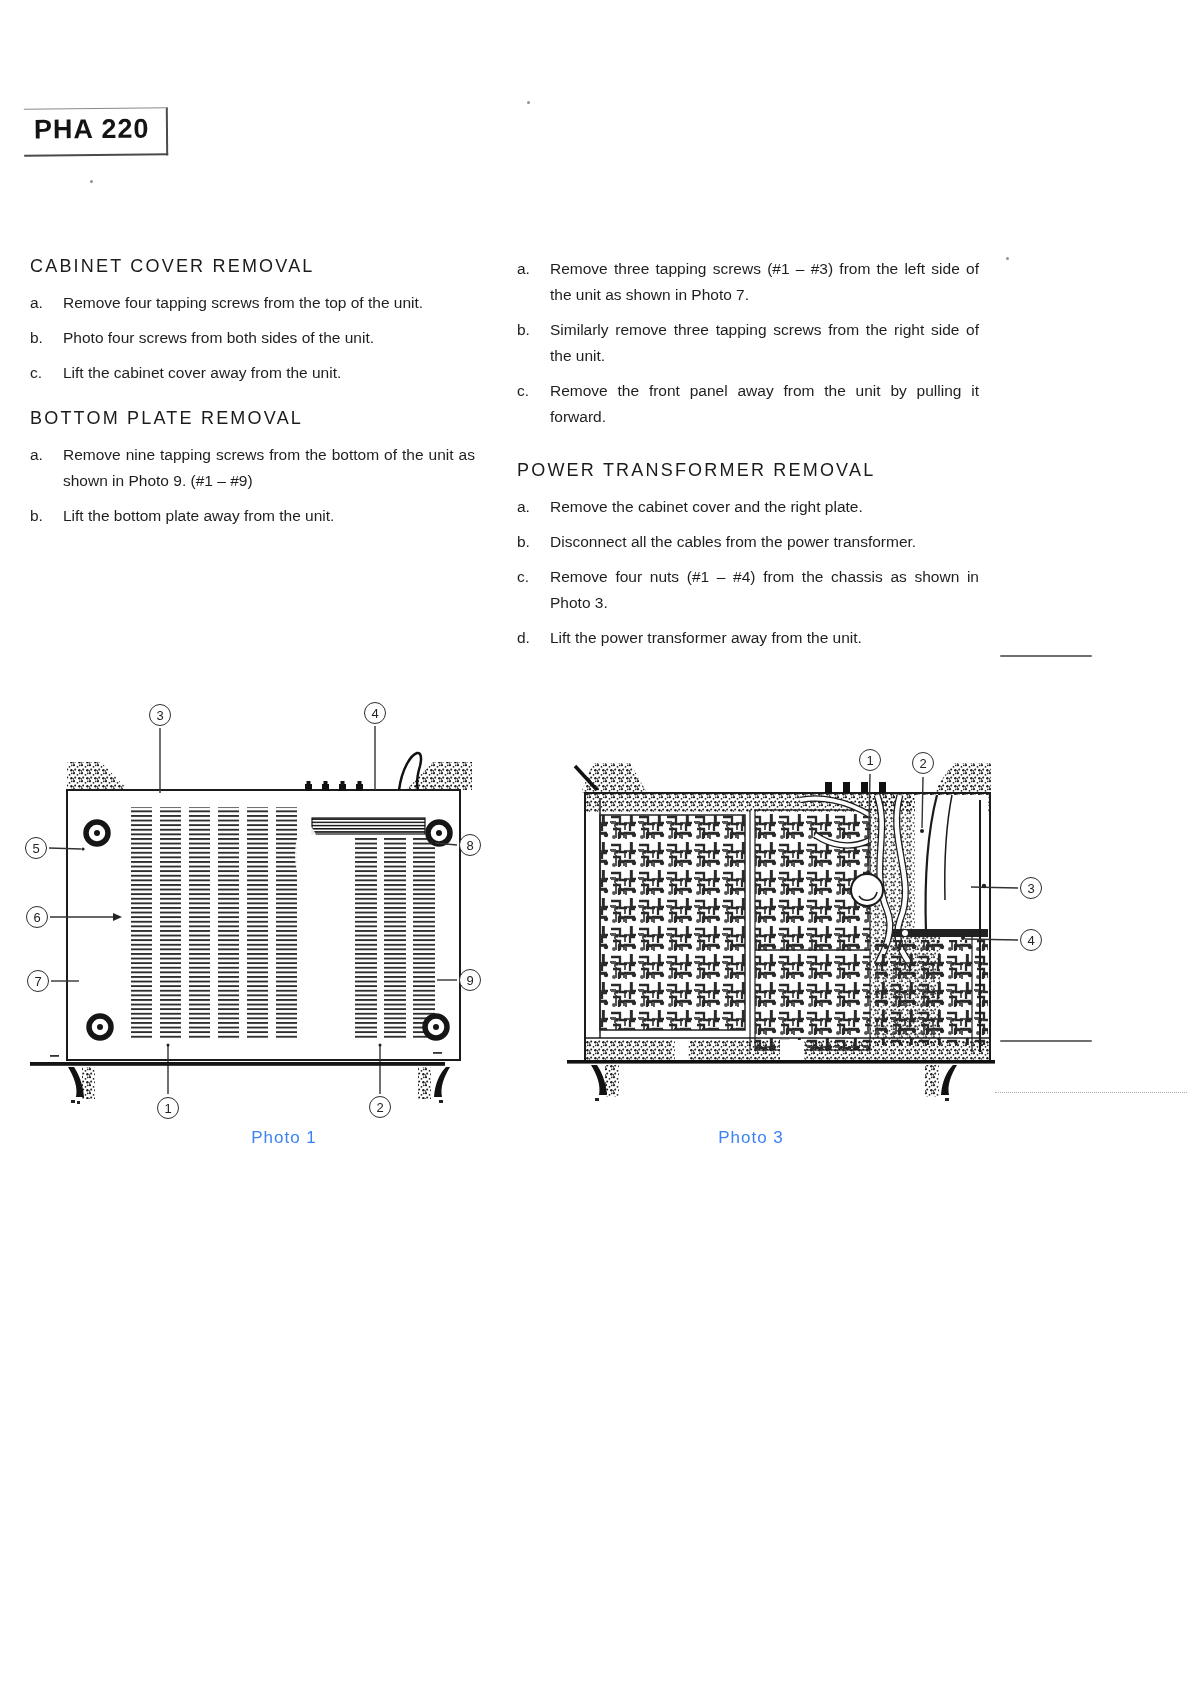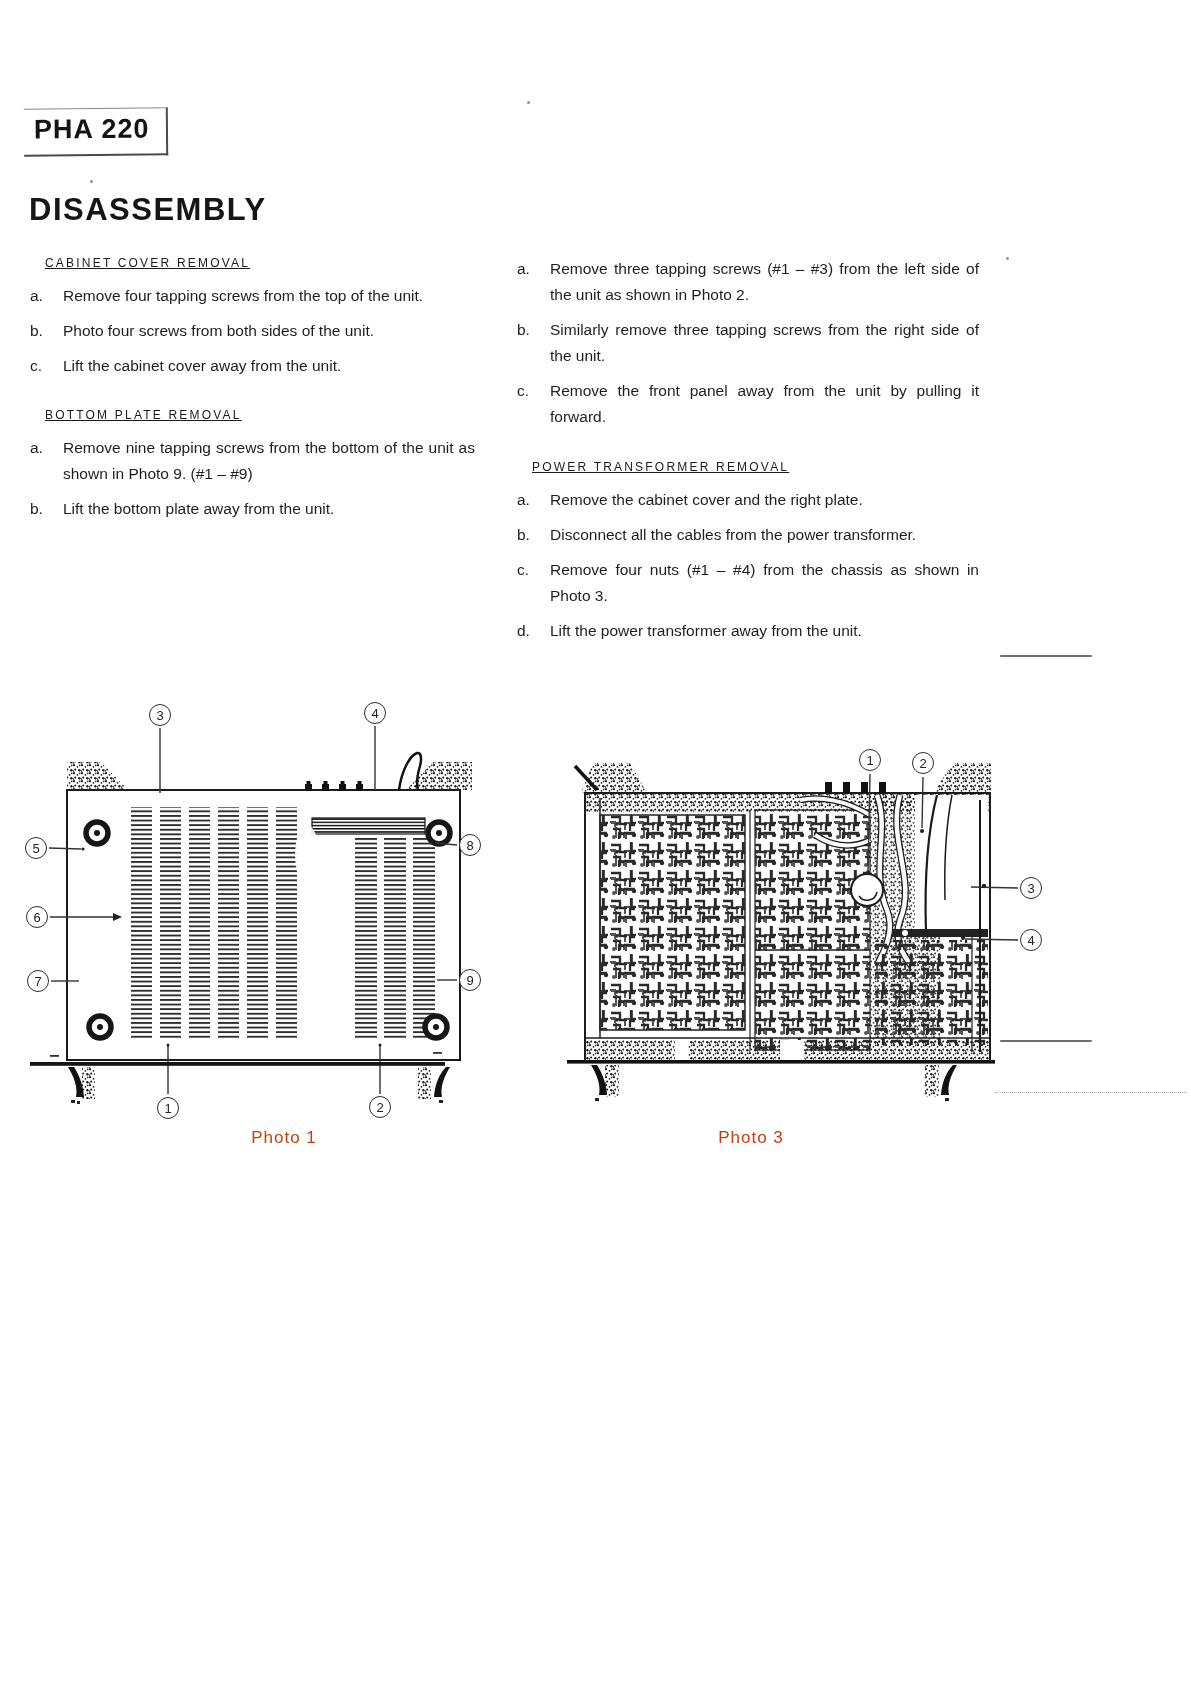--- a/index.html
+++ b/index.html
@@ -4,43 +4,42 @@
 <style>
   html,body{margin:0;padding:0;background:#ffffff;}
   .page{position:relative;width:1191px;height:1185px;background:#ffffff;overflow:hidden;
         font-family:"Liberation Sans", sans-serif;color:#1e1e1e;}
   .badge{position:absolute;left:24px;top:108px;padding:5px 16px 9px 10px;
          border-right:2px solid #4a4a4a;border-bottom:2px solid #4a4a4a;border-top:1px solid #8a8a8a;
          font-size:27px;font-weight:bold;letter-spacing:1px;color:#141414;transform:rotate(-0.5deg);}
   .doc-title{position:absolute;left:29px;top:192px;font-size:31px;font-weight:bold;
              letter-spacing:1.5px;color:#161616;}
   .sec{position:absolute;}
-  .sec-h{font-size:12px;letter-spacing:2.2px;color:#1b1b1b;margin:0 0 13px 15px;white-space:nowrap;text-decoration:underline;}
+  .sec-h{font-size:18px;letter-spacing:2.2px;color:#1b1b1b;margin:0 0 13px 0;white-space:nowrap;}
   .it{display:flex;margin-bottom:9px;font-size:15.5px;line-height:26px;}
   .it .lb{width:33px;flex:none;}
   .it .tx{flex:1;text-align:justify;}
-  .cap{position:absolute;width:130px;text-align:center;font-size:17px;letter-spacing:1px;color:#c2410c;}
+  .cap{position:absolute;width:130px;text-align:center;font-size:17px;letter-spacing:1px;color:#3b82f6;}
   .co{position:absolute;width:22px;height:22px;border:1.5px solid #2e2e2e;border-radius:50%;
       background:#fff;display:flex;align-items:center;justify-content:center;
       font-size:13px;color:#222;box-sizing:border-box;}
   .art-line{position:absolute;height:0;border-top:2px solid #6f6f6f;border-radius:2px;}
   .art-dot{position:absolute;height:0;border-top:1.5px dotted #9a9a9a;opacity:.8;}
   .tick{position:absolute;background:#333;}
   .sp{position:absolute;width:3px;height:3px;border-radius:50%;background:#555;opacity:.65;}
   .fig{position:absolute;}
   .bottom-rule{position:absolute;left:380px;top:1678px;width:810px;height:0;
                border-top:2px dotted #b9c4cf;opacity:.7;}
 </style>
 </head>
 <body>
 
 <div class="page">
 
   <div class="badge">PHA 220</div>
-  <div class="doc-title">DISASSEMBLY</div>
 
   <div class="sec" style="left:30px;top:256px;width:445px;">
     <div class="sec-h">CABINET COVER REMOVAL</div>
     <div class="it">
       <span class="lb">a.</span>
       <span class="tx">Remove four tapping screws from the top of the unit.</span>
     </div>
     <div class="it">
       <span class="lb">b.</span>
       <span class="tx">Photo four screws from both sides of the unit.</span>
@@ -59,21 +58,21 @@
     </div>
     <div class="it">
       <span class="lb">b.</span>
       <span class="tx">Lift the bottom plate away from the unit.</span>
     </div>
   </div>
 
   <div class="sec" style="left:517px;top:256px;width:462px;">
     <div class="it">
       <span class="lb">a.</span>
-      <span class="tx">Remove three tapping screws (#1 – #3) from the left side of the unit as shown in Photo 2.</span>
+      <span class="tx">Remove three tapping screws (#1 – #3) from the left side of the unit as shown in Photo 7.</span>
     </div>
     <div class="it">
       <span class="lb">b.</span>
       <span class="tx">Similarly remove three tapping screws from the right side of the unit.</span>
     </div>
     <div class="it">
       <span class="lb">c.</span>
       <span class="tx">Remove the front panel away from the unit by pulling it forward.</span>
     </div>
   </div>

